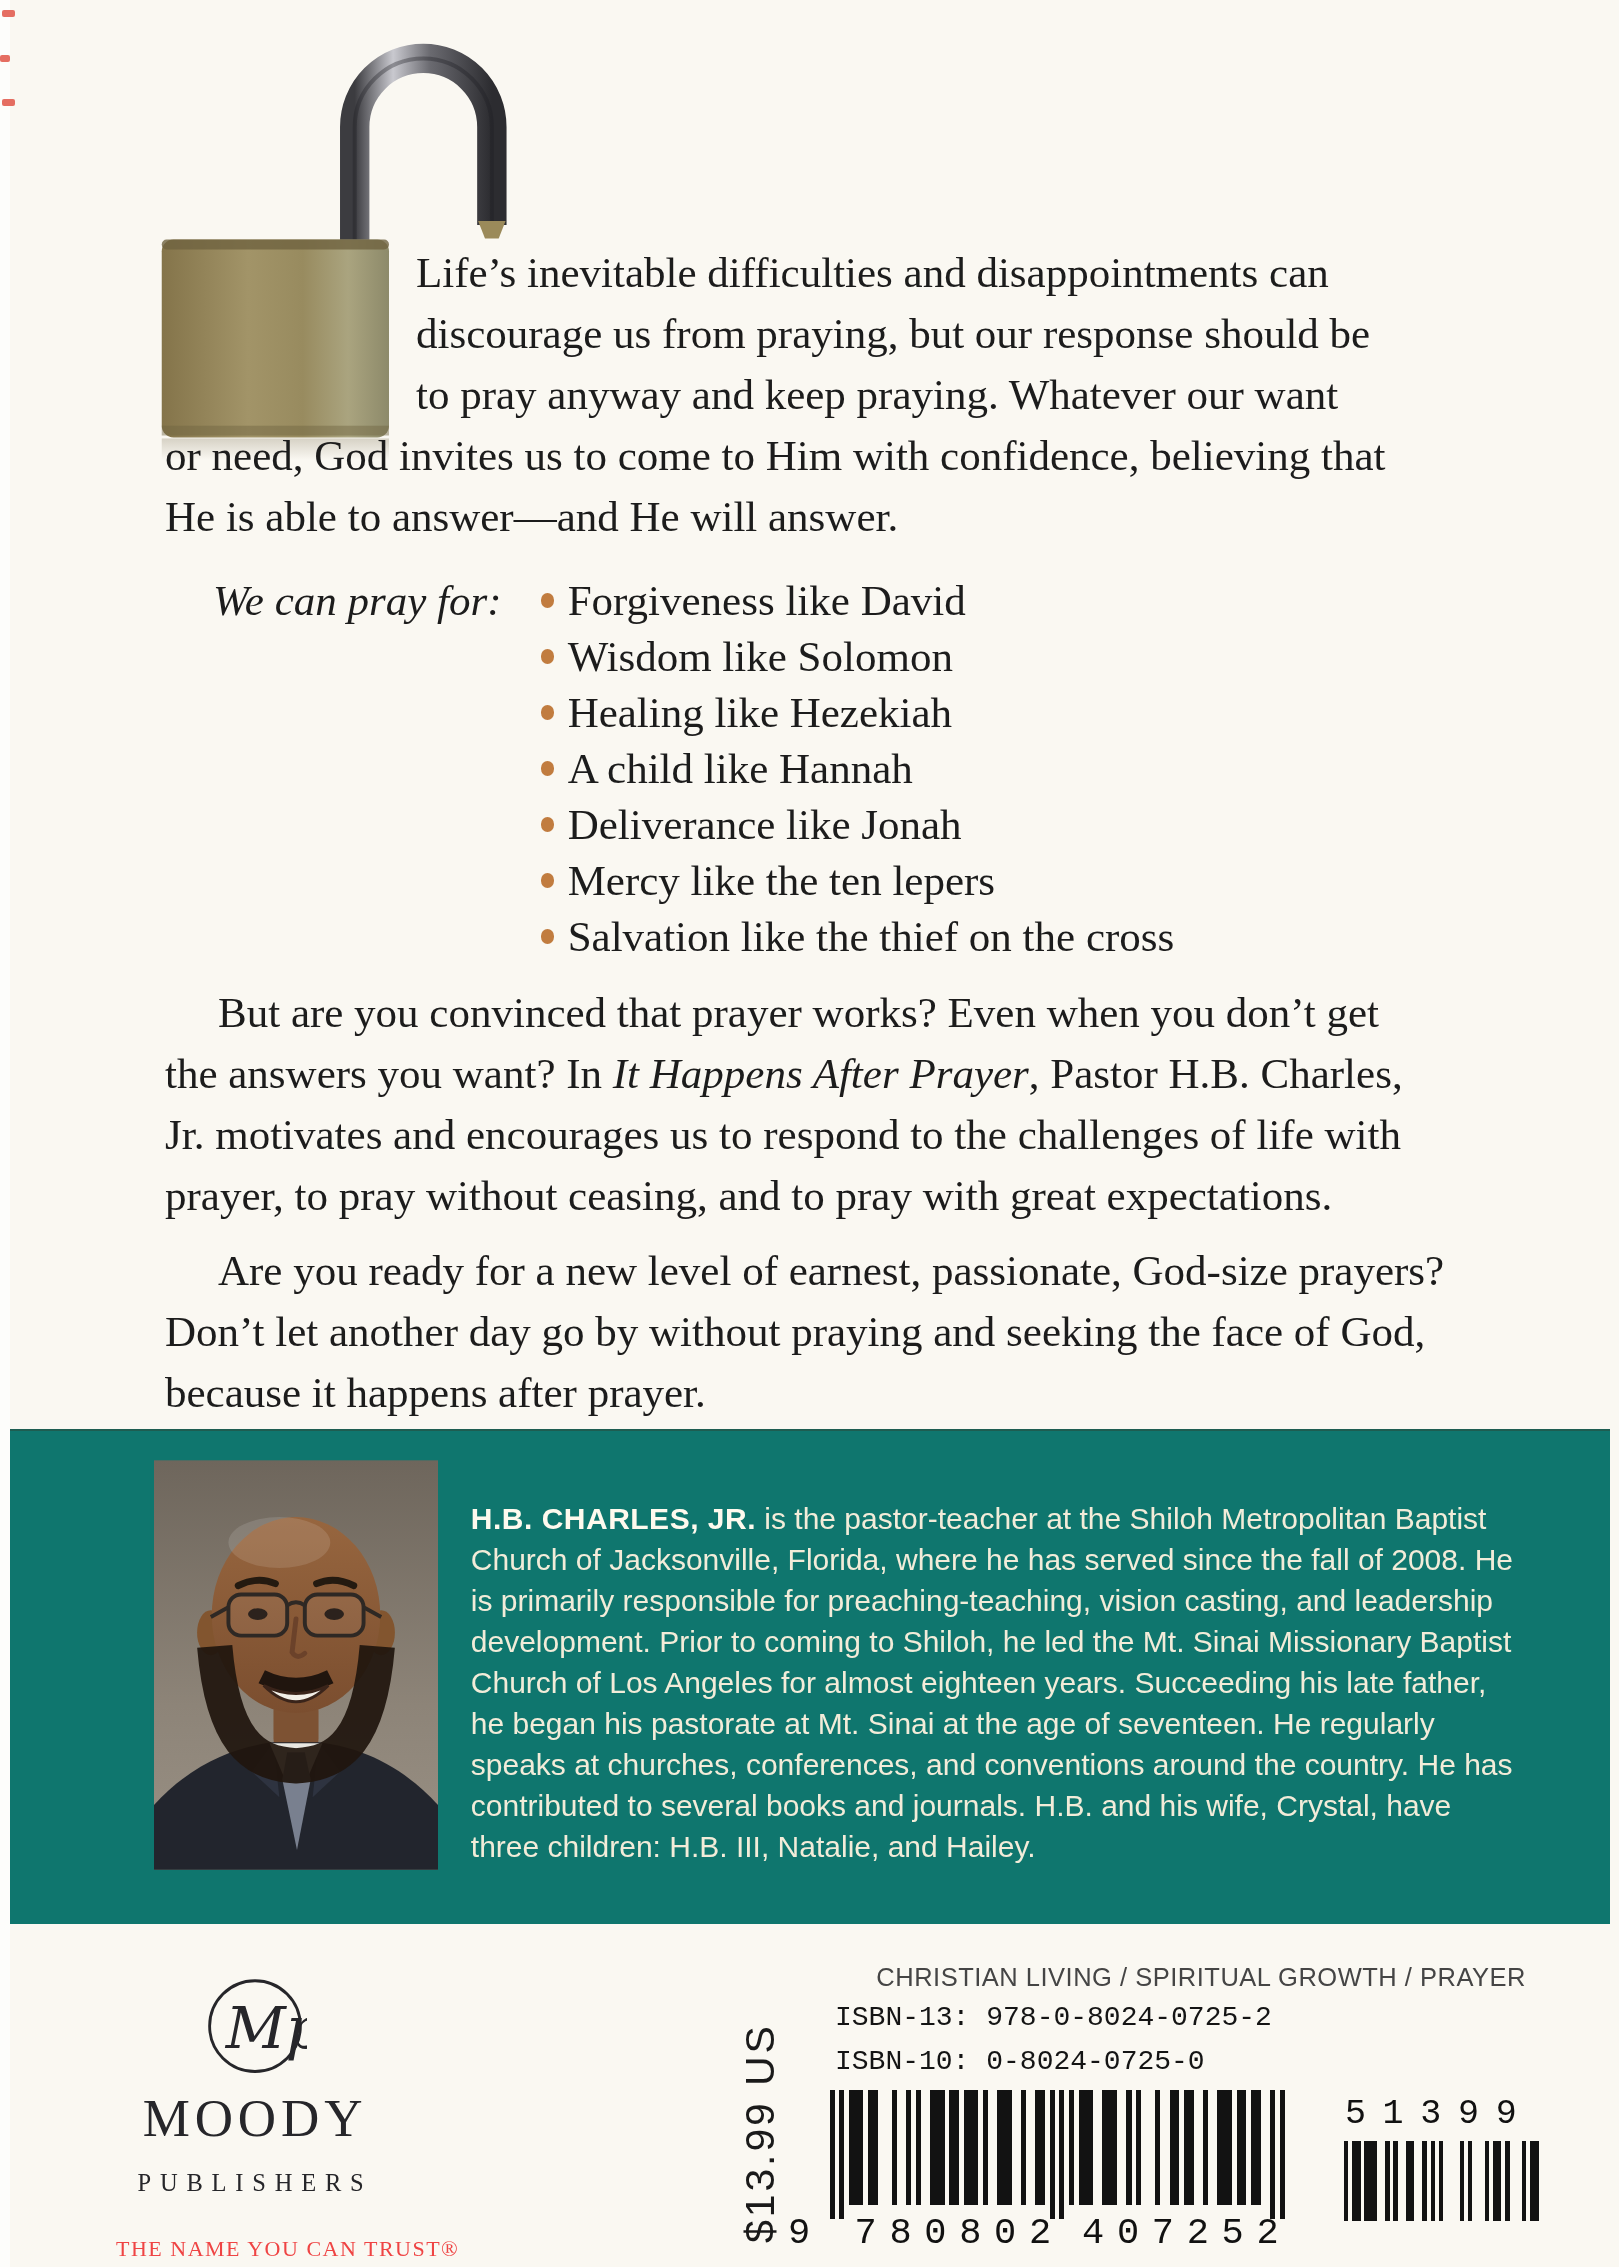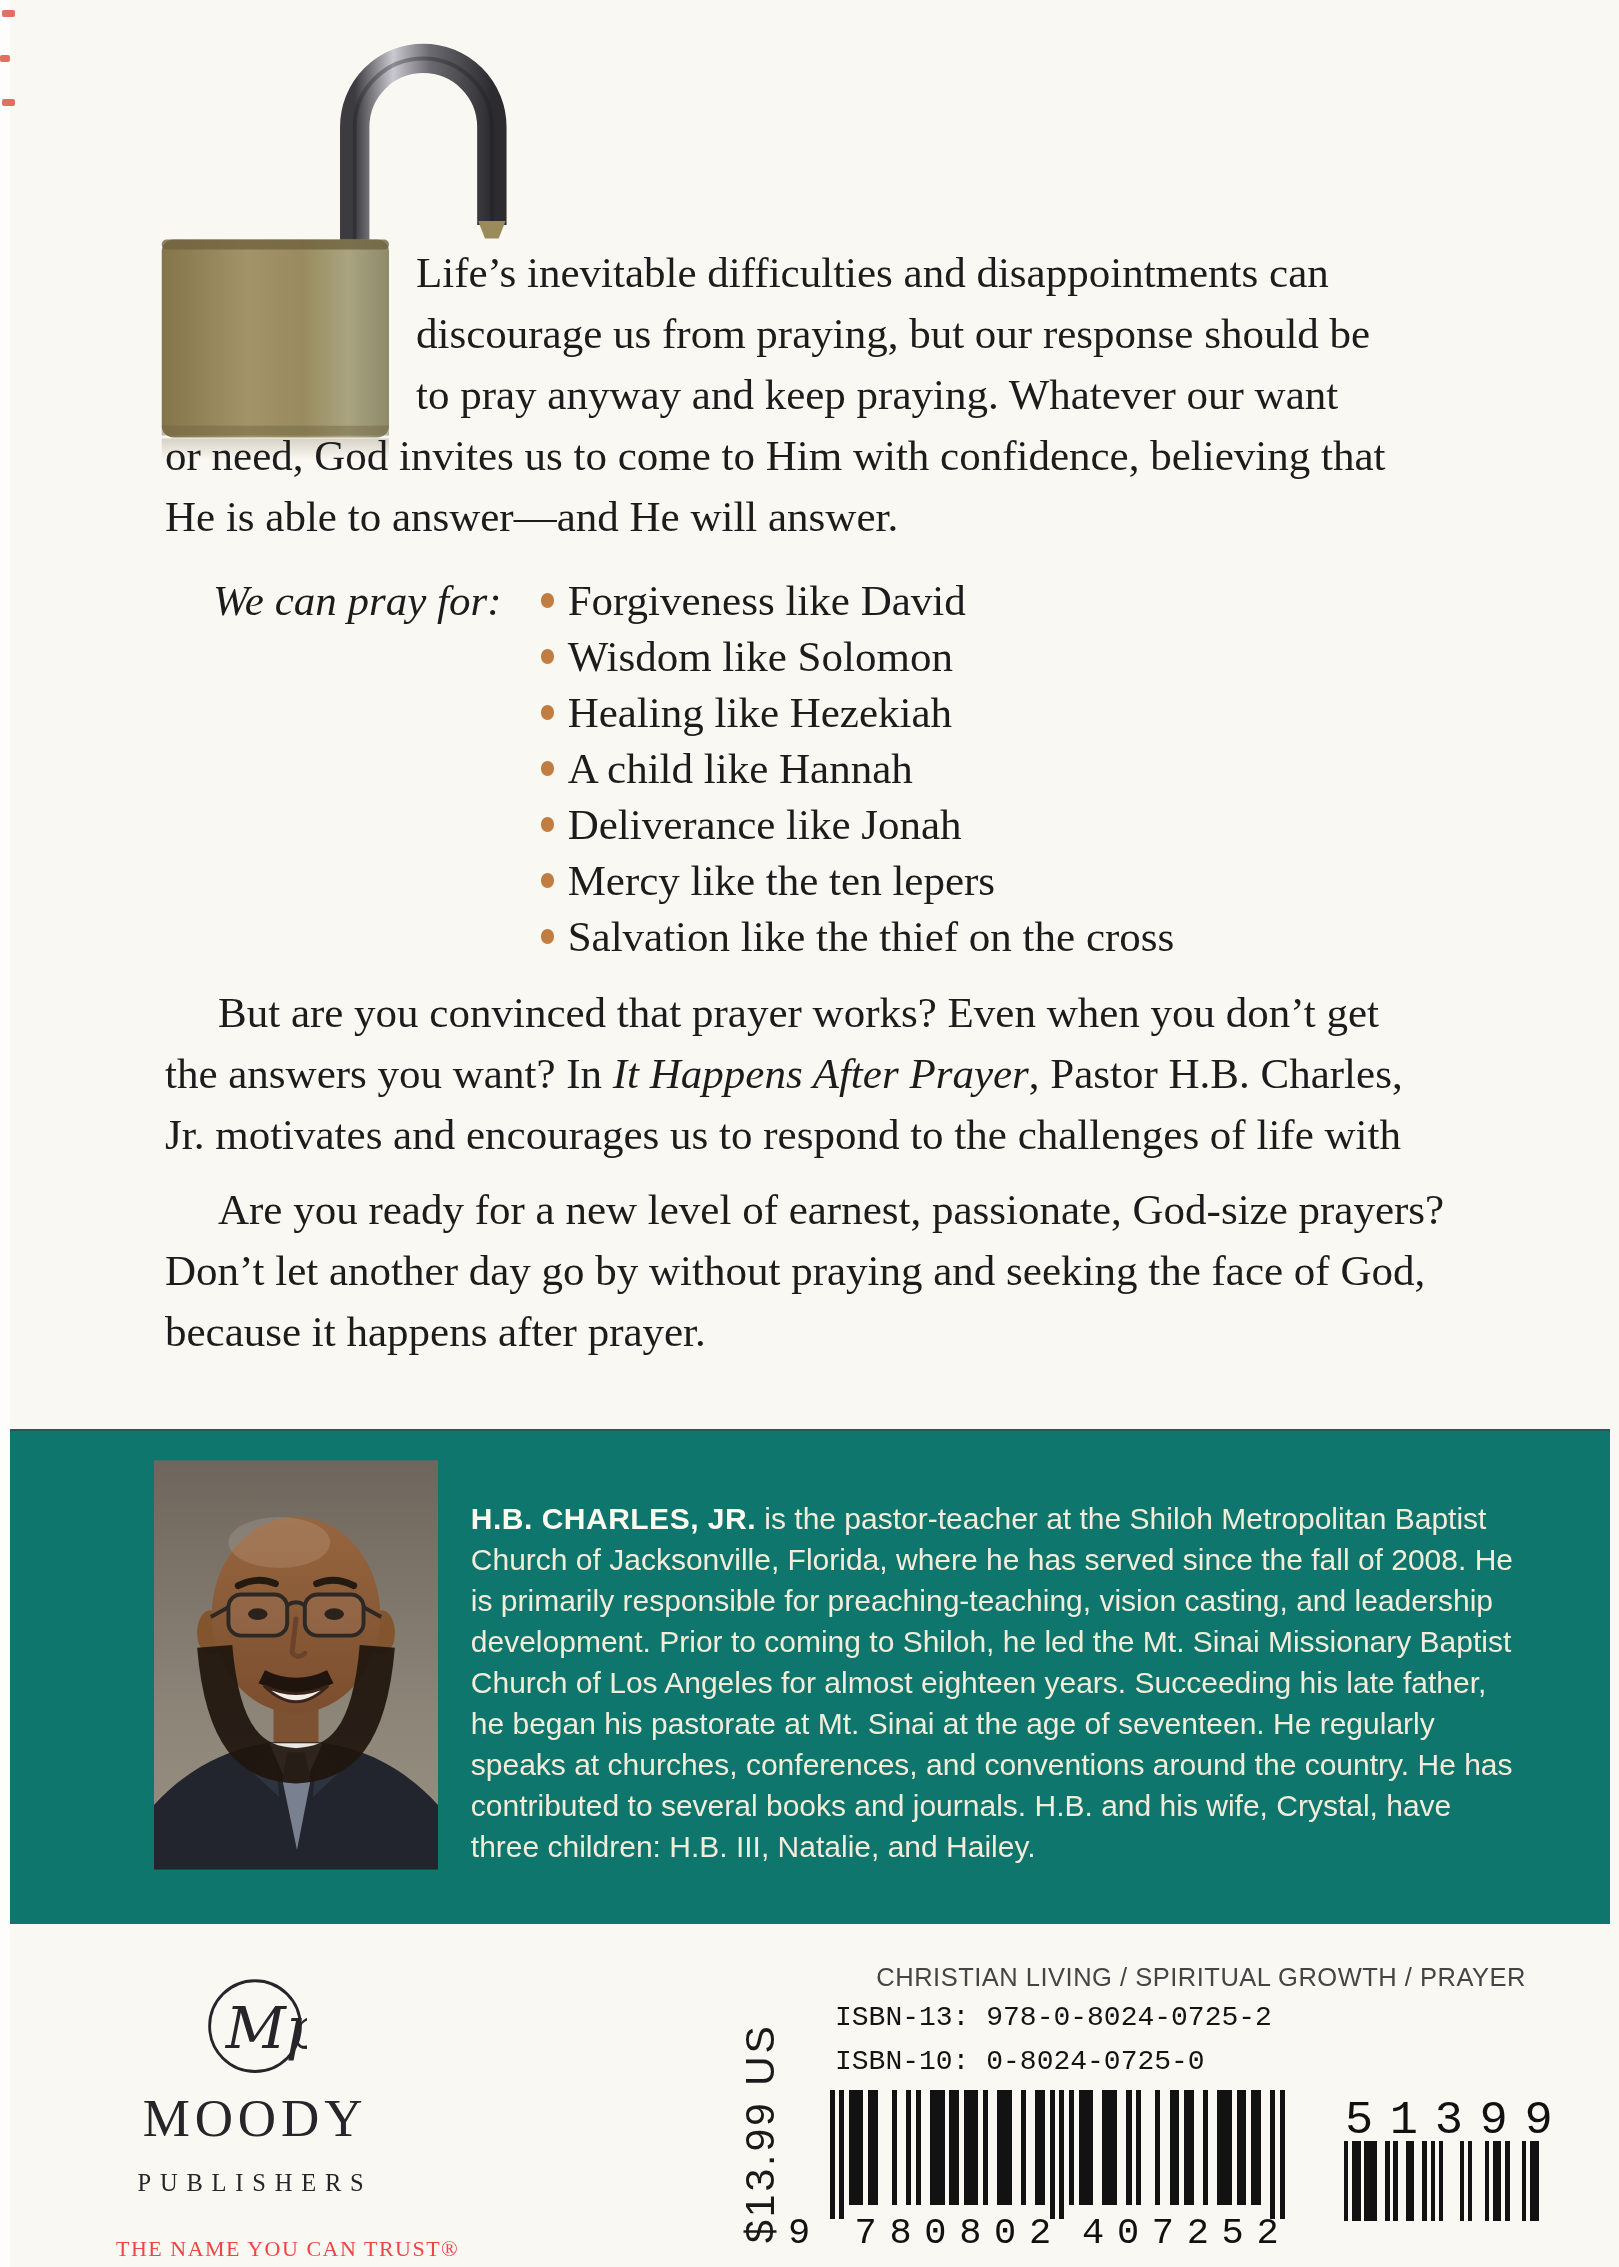--- a/index.html
+++ b/index.html
@@ -63,21 +63,21 @@
          font-size:41px;letter-spacing:2.9px;color:#1a1a1a;white-space:nowrap;}
 
   .ean{position:absolute;left:829px;top:2090px;width:457px;height:161px;}
   .ean-digits{position:absolute;top:122px;font-family:"Liberation Mono",monospace;
               font-size:37px;color:#111;white-space:nowrap;}
   .d-first{left:-41px;}
   .d-left{left:25.5px;letter-spacing:12.7px;}
   .d-right{left:253px;letter-spacing:12.7px;}
   .addon{position:absolute;left:1339px;top:2098px;width:202px;height:123px;}
   .addon-digits{position:absolute;left:5.9px;top:-3.9px;font-family:"Liberation Mono",monospace;
-                font-size:47px;letter-spacing:16.7px;color:#111;white-space:nowrap;}
+                font-size:35px;letter-spacing:16.7px;color:#111;white-space:nowrap;}
   .addon-bars{position:absolute;left:0;top:43px;}
 </style>
 </head>
 <body>
 
 <div class="edge-strip"></div>
 <div class="red-mark" style="left:2px;top:9.8px;width:12.7px;height:6.9px;"></div>
 <div class="red-mark" style="left:0px;top:55px;width:9.8px;height:6.9px;"></div>
 <div class="red-mark" style="left:2px;top:99px;width:12.7px;height:6.9px;"></div>
 
@@ -129,20 +129,21 @@
         <li>Deliverance like Jonah</li>
         <li>Mercy like the ten lepers</li>
         <li>Salvation like the thief on the cross</li>
       </ul>
   </div>
 
   <div class="para p2">
       <div class="line">But are you convinced that prayer works? Even when you don’t get</div>
       <div class="line"><span>the answers you want? In </span><span class="it">It Happens After Prayer</span><span>, Pastor H.B. Charles,</span></div>
       <div class="line">Jr. motivates and encourages us to respond to the challenges of life with</div>
+      <div class="line">prayer, to pray without ceasing, and to pray with great expectations.</div>
     </div>
   <div class="para p3">
       <div class="line">Are you ready for a new level of earnest, passionate, God-size prayers?</div>
       <div class="line">Don’t let another day go by without praying and seeking the face of God,</div>
       <div class="line">because it happens after prayer.</div>
     </div>
 </div>
 
 <div class="band">
   <div class="photo">

